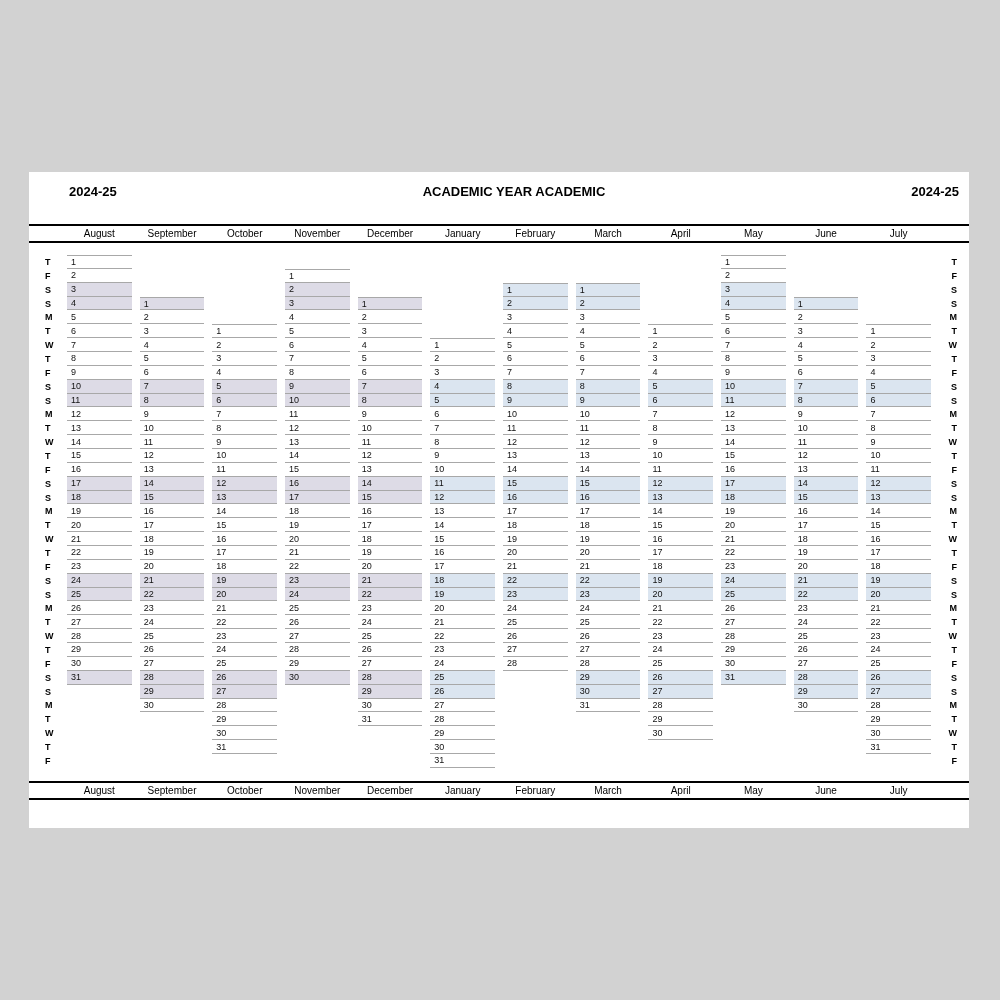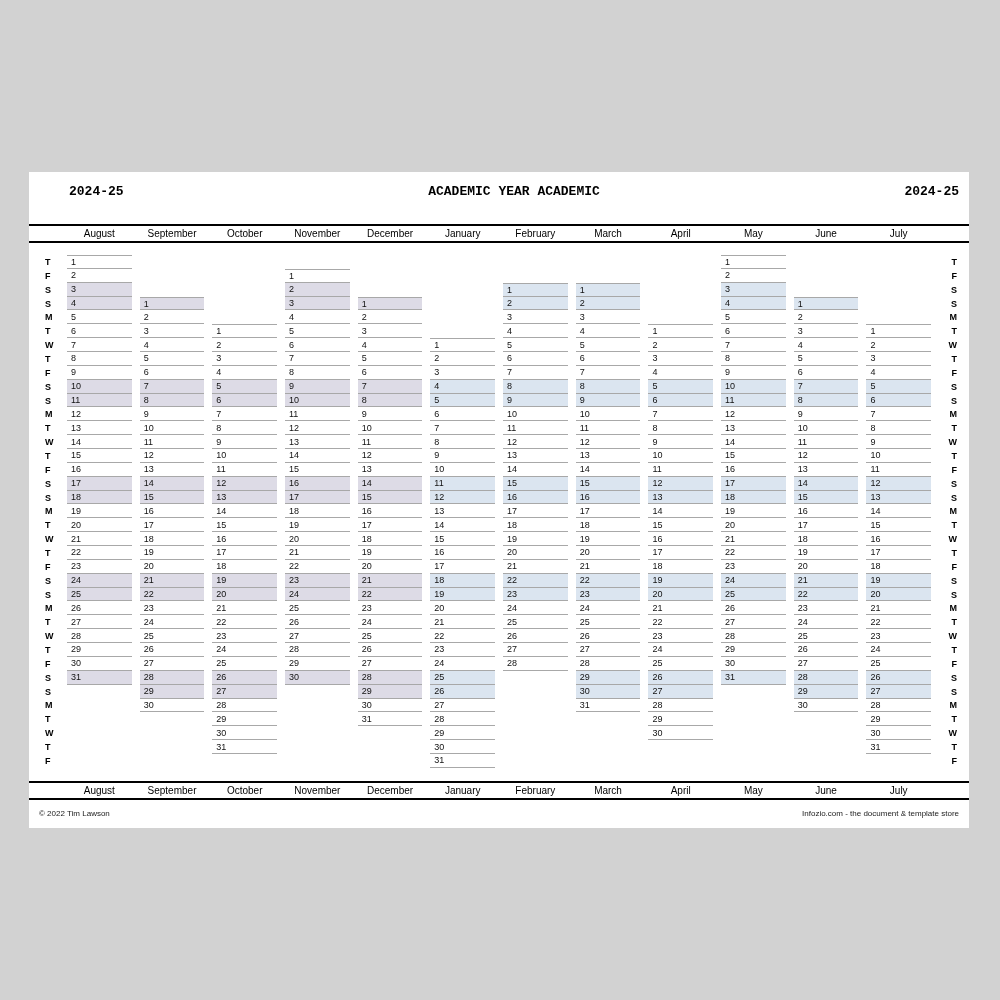--- a/index.html
+++ b/index.html
@@ -8,21 +8,21 @@
     font-family:"Liberation Sans",sans-serif;position:relative;overflow:hidden;
   }
   .page{
     position:absolute;left:29px;top:172px;width:940px;height:656px;
     background:#ffffff;overflow:hidden;
   }
   .header{
     height:52px;box-sizing:border-box;
     display:flex;justify-content:space-between;align-items:flex-start;
     padding:12px 10px 0 40px;
-    font-weight:bold;font-size:13px;color:#000;font-family:Liberation Mono, monospace;
+    font-weight:bold;font-size:13px;color:#000;
   }
   .rule{height:2px;background:#000;}
   .months-row{
     display:flex;align-items:center;height:15px;
     font-size:10px;color:#000;padding:0 10px;
   }
   .letters-slot{width:24px;}
   .month-slot{flex:1;margin:0 4px;text-align:center;white-space:nowrap;}
   .grid{display:flex;padding:0 10px;margin-top:12px;height:513px;}
   .letters-col{width:24px;display:flex;flex-direction:column;}
@@ -1365,18 +1365,14 @@
       <div class="month-slot">February</div>
       <div class="month-slot">March</div>
       <div class="month-slot">April</div>
       <div class="month-slot">May</div>
       <div class="month-slot">June</div>
       <div class="month-slot">July</div>
       <div class="letters-slot"></div>
     </div>
   <div class="rule"></div>
 
-  <div class="footer">
-    <span>© 2022 Tim Lawson</span>
-    <span>Infozio.com - the document &amp; template store</span>
-  </div>
 
 </div>
 
 </body></html>

